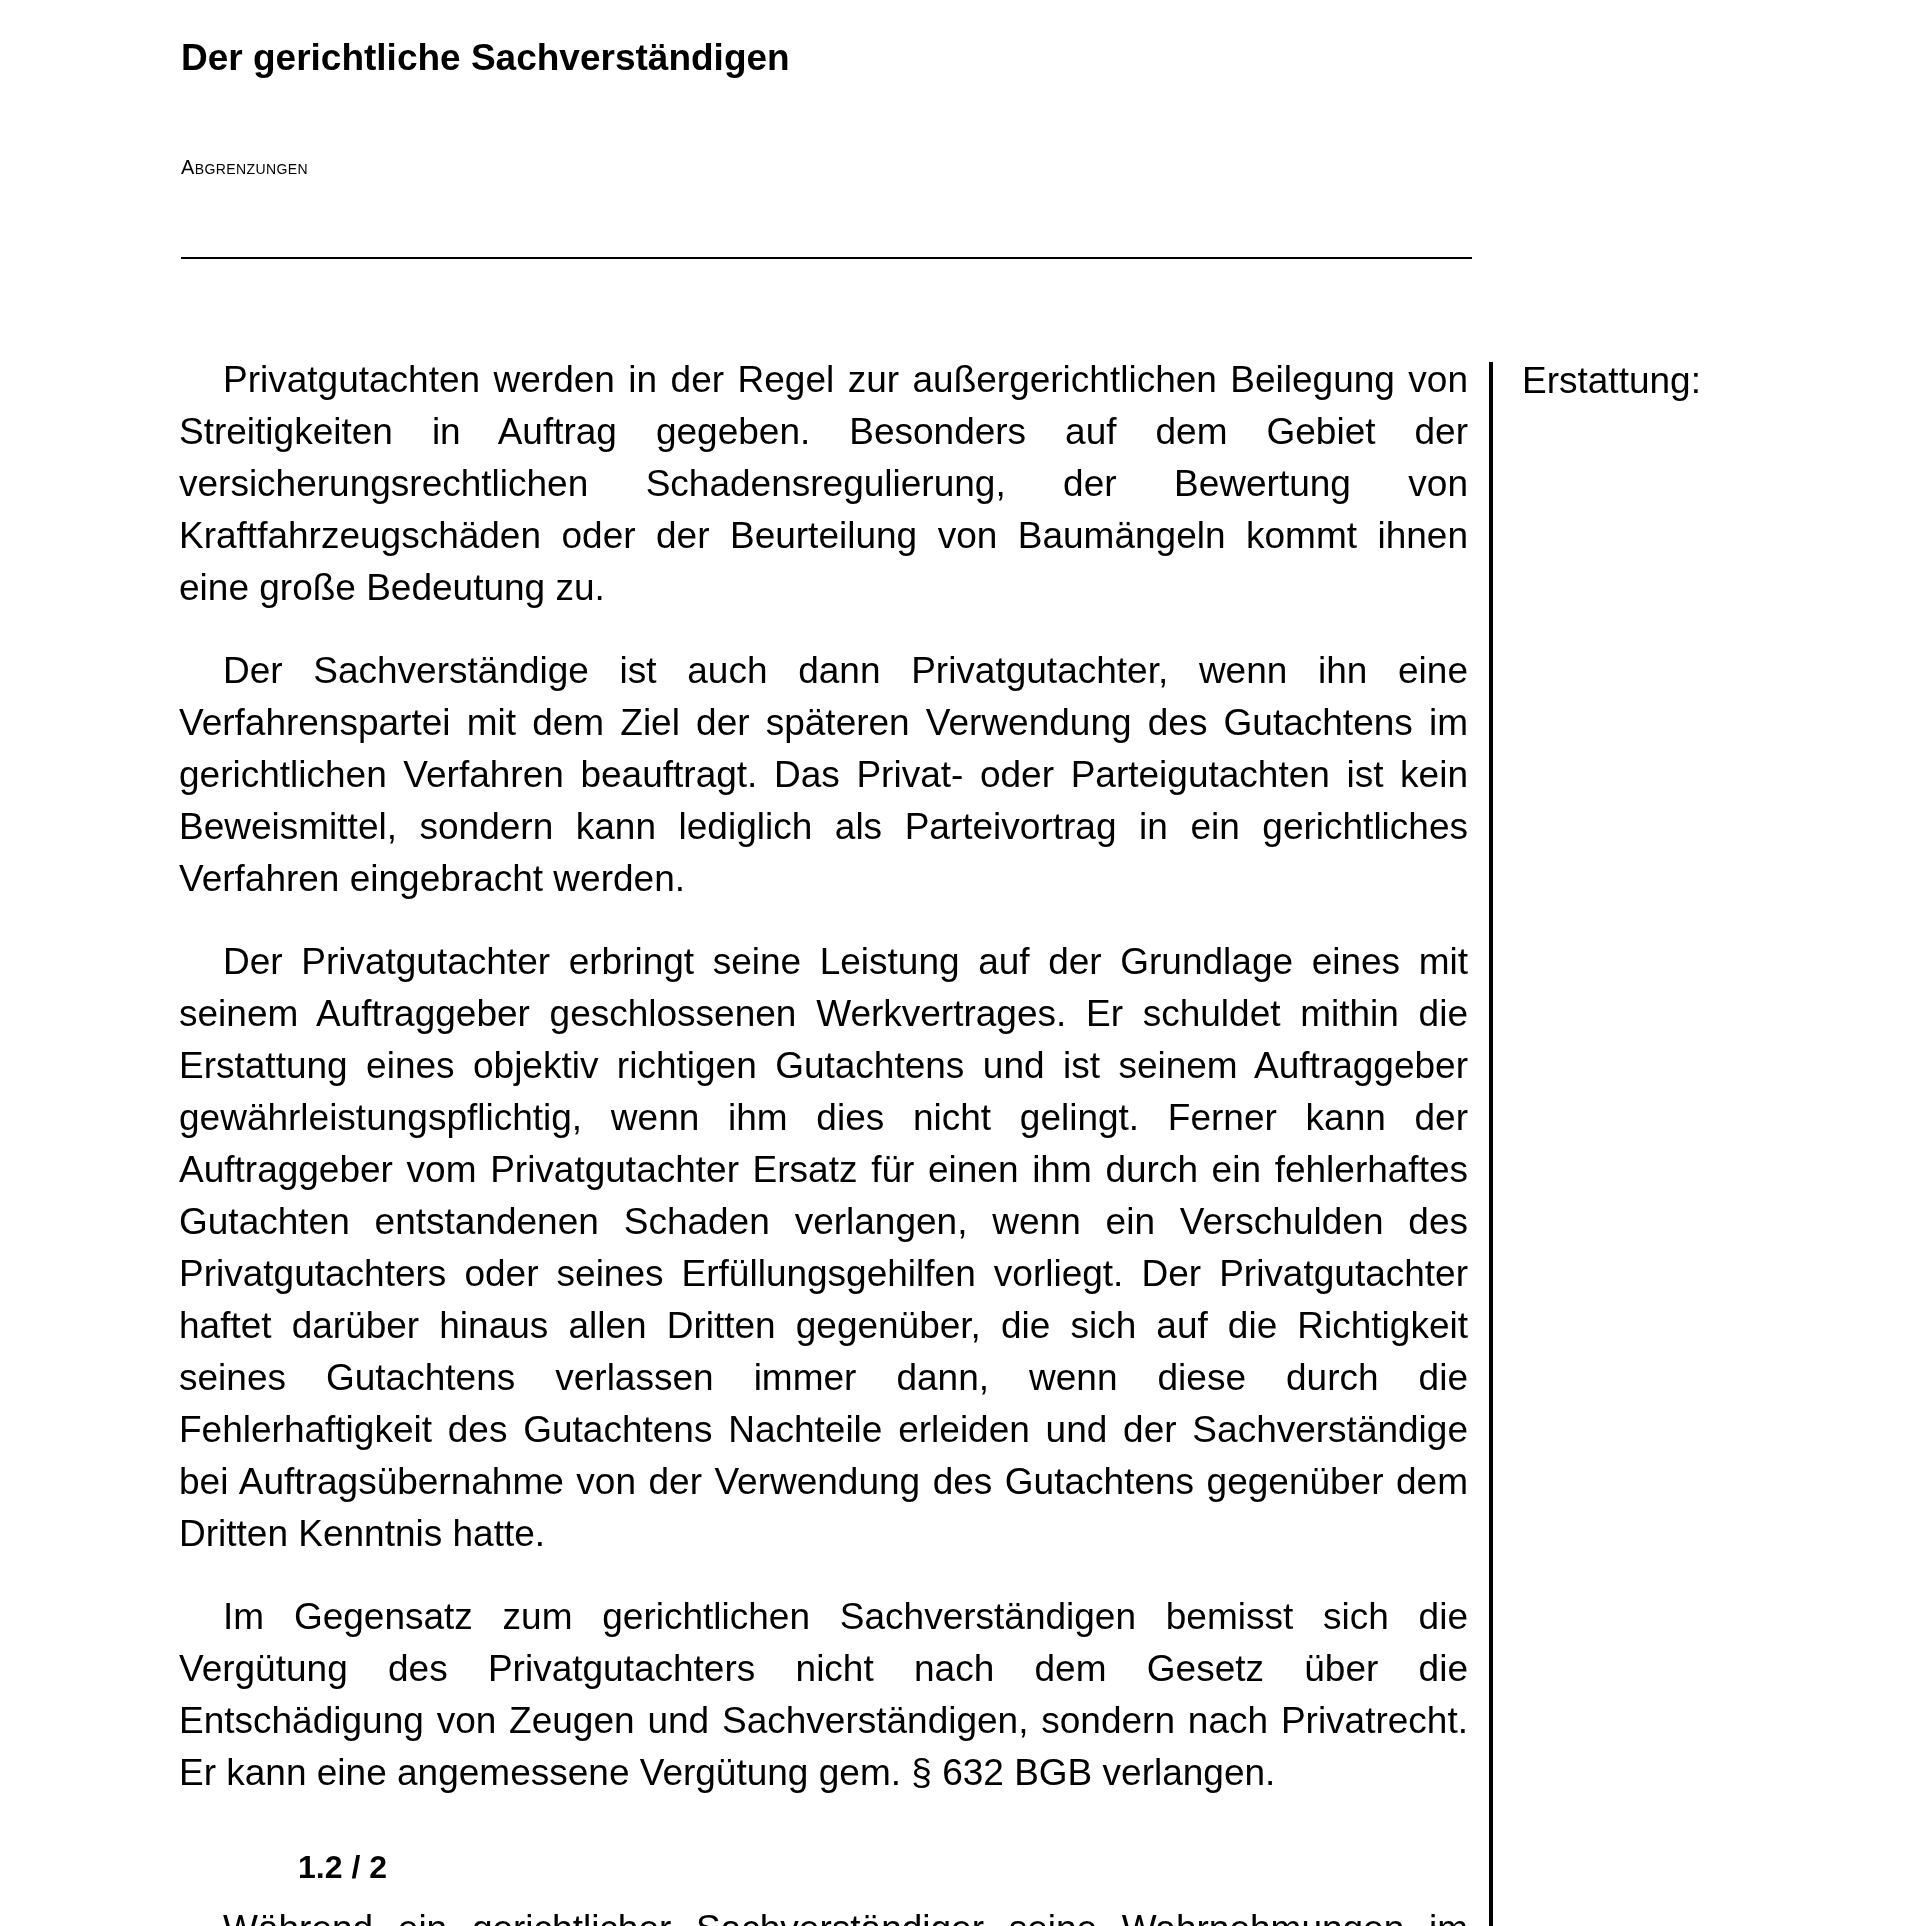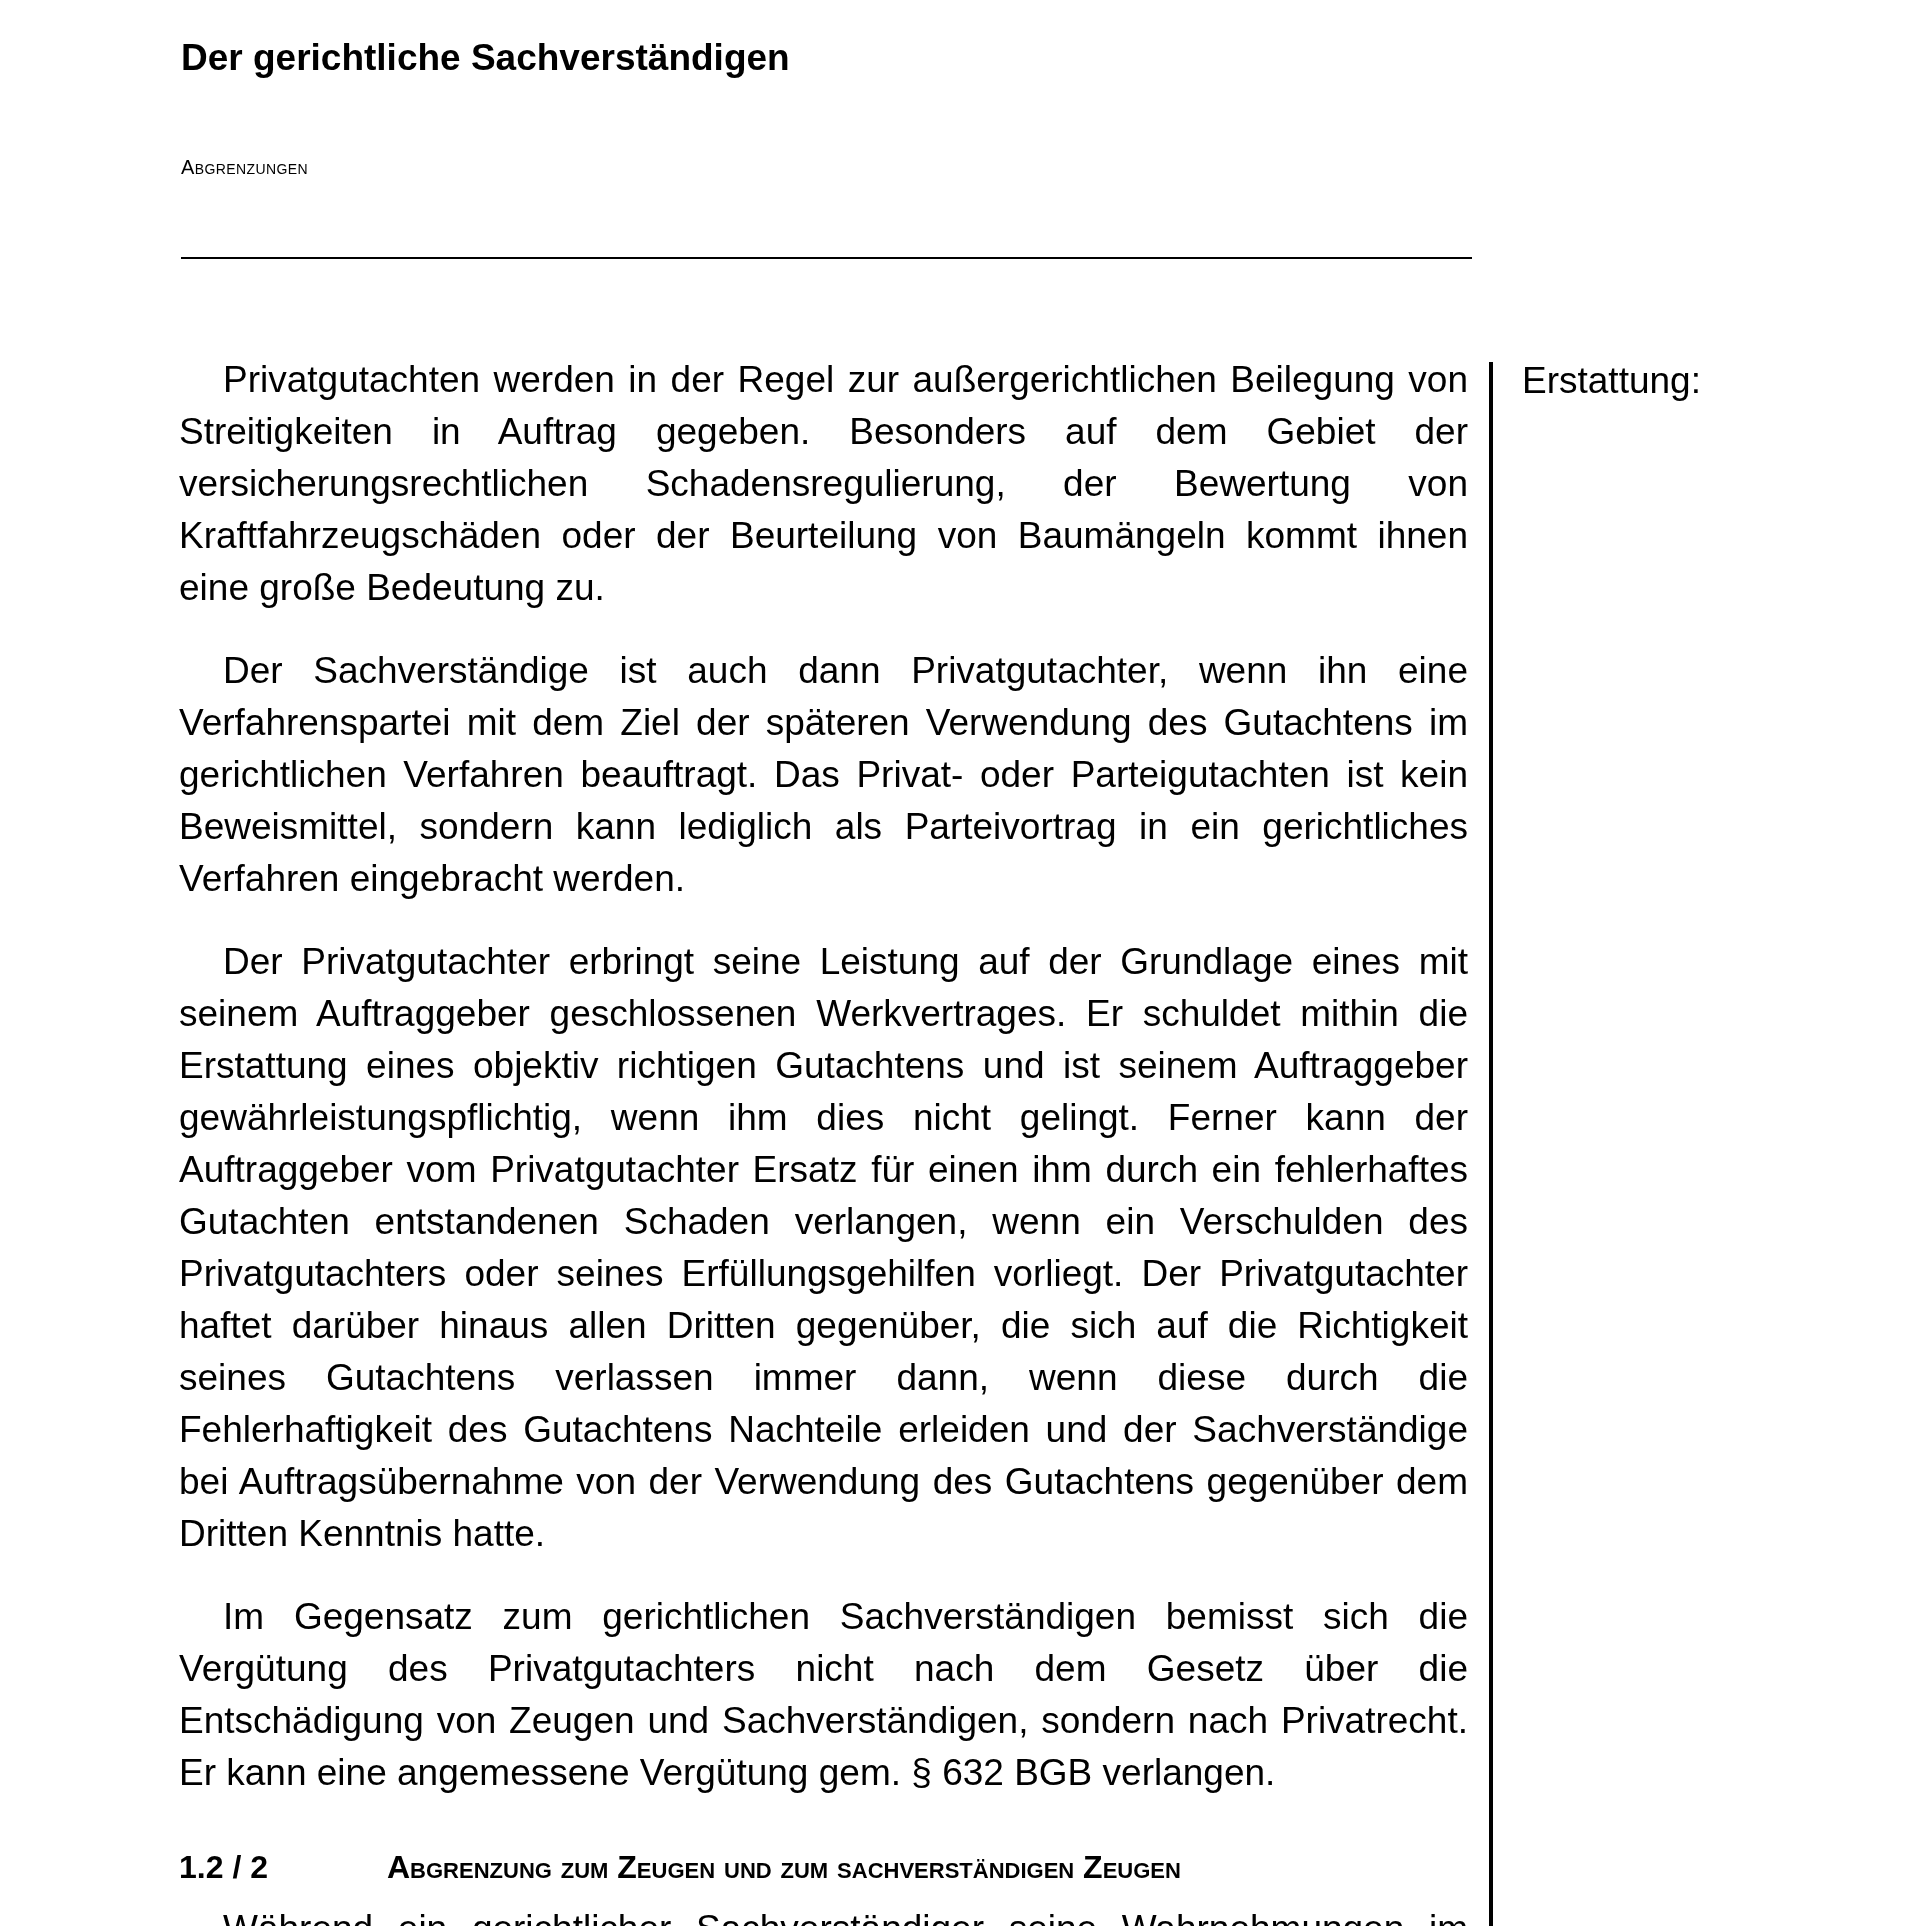--- a/index.html
+++ b/index.html
@@ -6,21 +6,21 @@
   body { width: 1911px; height: 2703px; position: relative; overflow: hidden;
          font-family: "Liberation Sans", sans-serif; color: #000; }
   .doc-title { position: absolute; left: 181px; top: 37px; font-size: 37px; font-weight: bold; white-space: nowrap; }
   .chapter { position: absolute; left: 181px; top: 156px; font-size: 20px; font-variant: small-caps; letter-spacing: 0.4px; white-space: nowrap; }
   .header-rule { position: absolute; left: 181px; top: 257px; width: 1291px; height: 2.3px; background: #000; }
   .margin-rule { position: absolute; left: 1489px; top: 362px; width: 3.5px; height: 2246px; background: #000; }
   .margin-note { position: absolute; left: 1522px; top: 360px; font-size: 37px; white-space: nowrap; }
   .body-col { position: absolute; left: 179px; top: 354px; width: 1289px; }
   .para { margin: 0 0 31px 0; font-size: 37px; line-height: 52px; text-align: justify; text-indent: 44px; hyphens: manual; }
   .para b { font-weight: normal; }
-  .section-heading { display: flex; align-items: baseline; font-weight: bold; font-size: 32px; margin: 50px 0 17.3px 0; white-space: nowrap; }
+  .section-heading { display: flex; align-items: baseline; font-weight: bold; font-size: 32px; margin: 50px 0 17.3px 0; white-space: nowrap; text-align: right; }
   .section-num { width: 208px; }
   .section-title { font-variant: small-caps; }
 </style>
 </head>
 <body>
 
 <div class="doc-title">Der gerichtliche Sachverständigen</div>
 <div class="chapter">Abgrenzungen</div>
 <div class="header-rule"></div>
 
@@ -28,18 +28,17 @@
 <div class="margin-note">Erstattung:</div>
 
 <div class="body-col">
   <p class="para">Privatgutachten werden in der Regel zur außergerichtlichen Beilegung von Streitigkeiten in Auftrag gegeben. Besonders auf dem Gebiet der versicherungsrechtlichen Schadensregulierung, der Bewertung von Kraftfahrzeugschäden oder der Beurteilung von Baumängeln kommt ihnen eine große Bedeutung zu.</p>
   <p class="para">Der Sachverständige ist auch dann Privatgutachter, wenn ihn eine Verfahrenspartei mit dem Ziel der späteren Verwendung des Gutachtens im gerichtlichen Verfahren beauftragt. Das Privat- oder Parteigutachten ist kein Beweismittel, sondern kann lediglich als Parteivortrag in ein gerichtliches Verfahren eingebracht werden.</p>
   <p class="para"><span>Der Privatgutachter erbringt seine Leistung auf der Grundlage eines mit seinem Auftraggeber geschlossenen </span><b>Werkvertrages</b><span>. Er schuldet mithin die Erstattung eines objektiv richtigen Gutachtens und ist seinem Auftraggeber gewährleistungspflichtig, wenn ihm dies nicht gelingt. Ferner kann der Auftraggeber vom Privatgutachter Ersatz für einen ihm durch ein fehlerhaftes Gutachten entstandenen Schaden verlangen, wenn ein Verschulden des Privatgutachters oder seines Erfüllungsgehilfen vorliegt. Der Privatgutachter haftet darüber hinaus allen Dritten gegenüber, die sich auf die Richtigkeit seines Gutachtens verlassen immer dann, wenn diese durch die Fehlerhaftigkeit des Gutachtens Nachteile erleiden und der Sachverständige bei Auftragsübernahme von der Verwendung des Gutachtens gegenüber dem Dritten Kenntnis hatte.</span></p>
   <p class="para">Im Gegensatz zum gerichtlichen Sachverständigen bemisst sich die Vergütung des Privatgutachters nicht nach dem Gesetz über die Entschädigung von Zeugen und Sachverständigen, sondern nach Privatrecht. Er kann eine angemessene Vergütung gem. § 632 BGB verlangen.</p>
 
   <div class="section-heading">
     <span class="section-num">1.2 / 2</span>
-    <span class="section-title">Abgrenzung zum Zeugen und zum sachverständigen Zeugen</span>
   </div>
 
   <p class="para">Während ein gerichtlicher Sachverständiger seine Wahrnehmungen im Auftrag des Gerichts bzw. der Staatsanwaltschaft macht, entstammen die Wahrnehmungen des Zeugen seiner persönlichen, meist zufälligen Anwesenheit bei einem bestimmten Geschehen. Aus diesem Grunde ist der (einzige) Zeuge eines Geschehens im Gegensatz zum Sachverständigen nicht auswechselbar. Er kann nicht wegen der Besorgnis der Befangenheit abgelehnt werden.</p>
 </div>
 
 
 </body></html>

